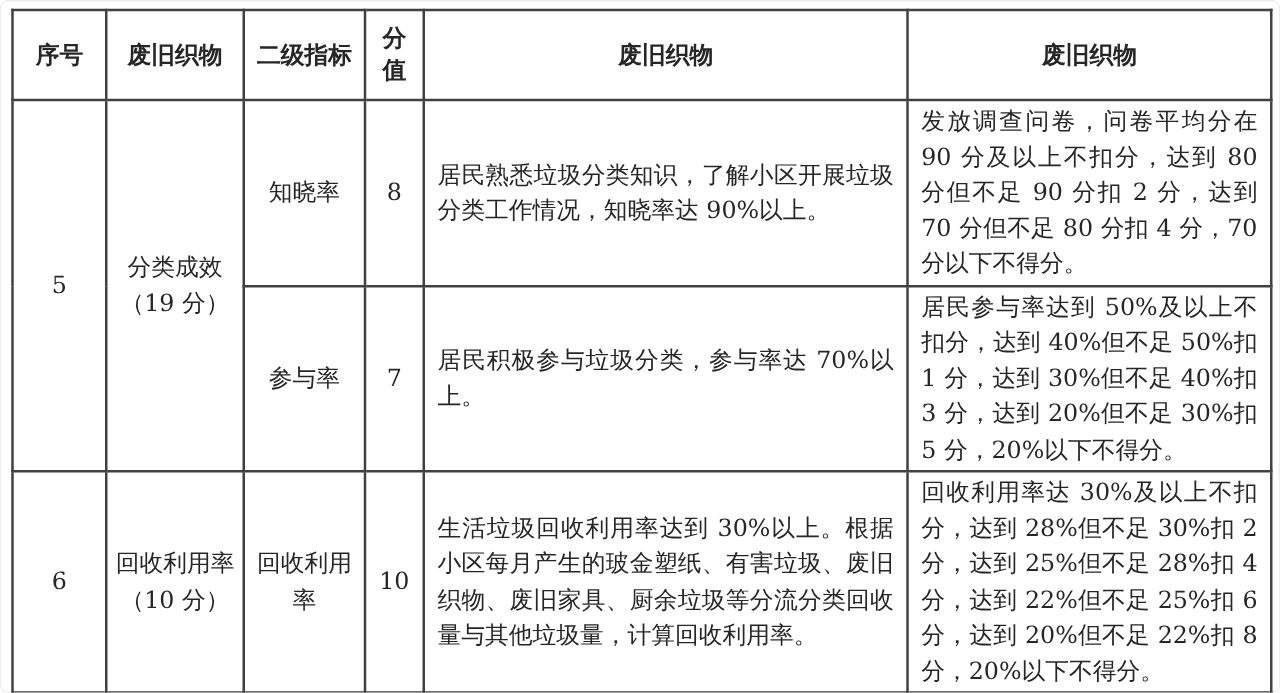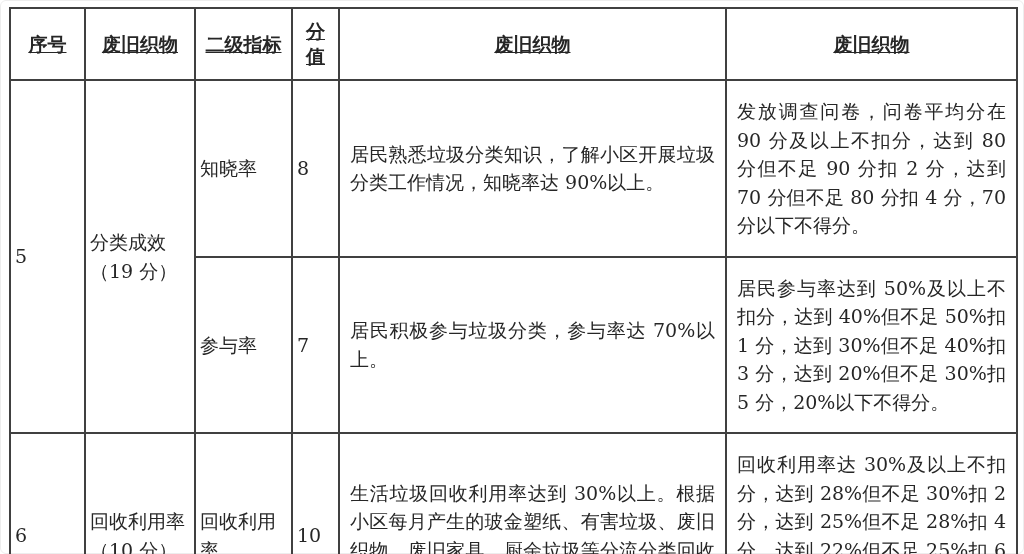--- a/index.html
+++ b/index.html
@@ -30,31 +30,31 @@
     font-size: 19px;
     overflow: hidden;
   }
   th {
     font-weight: bold;
     text-align: center;
     padding: 2px 1px;
     line-height: 1.3;
   }
   td.center {
-    text-align: left;
+    text-align: center;
     padding: 2px 4px;
     line-height: 1.5;
   }
   td.textcell {
     text-align: justify;
-    padding: 16px 10px;
+    padding: 2px 10px;
     line-height: 1.5;
   }
   .pre { white-space: pre-line; }
-  tr.h-head  { height: 72px; text-decoration: underline; }
+  tr.h-head  { height: 72px; }
   tr.h-row1  { height: 118px; }
   tr.h-row2  { height: 143px; }
   tr.h-row3  { height: 142px; }
   tr.h-foot  { height: 82px; }
 </style>
 </head>
 <body>
 
 <div class="page">
   <table class="rubric-table">

